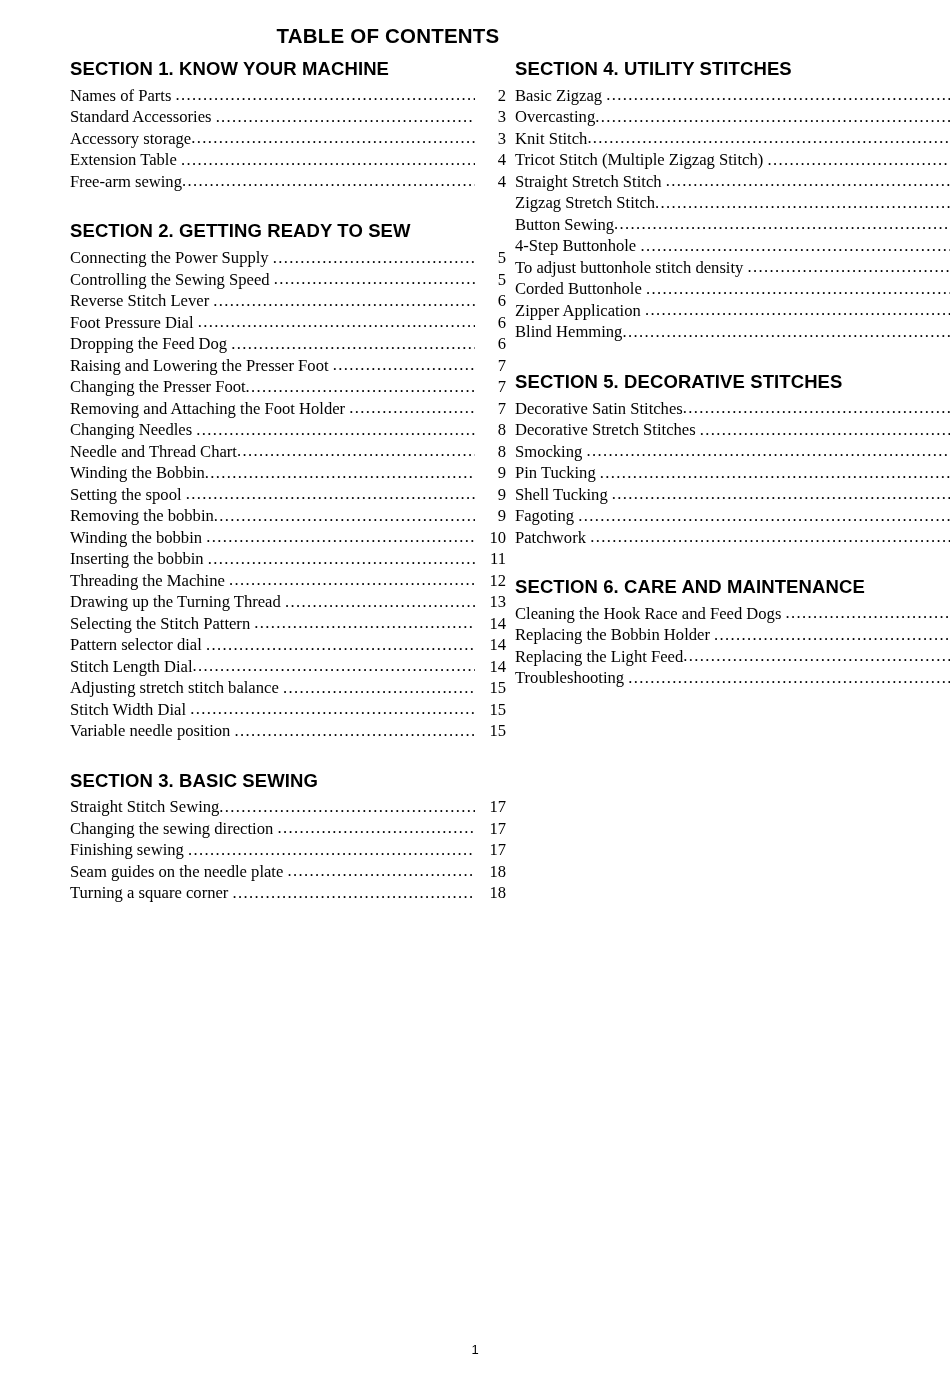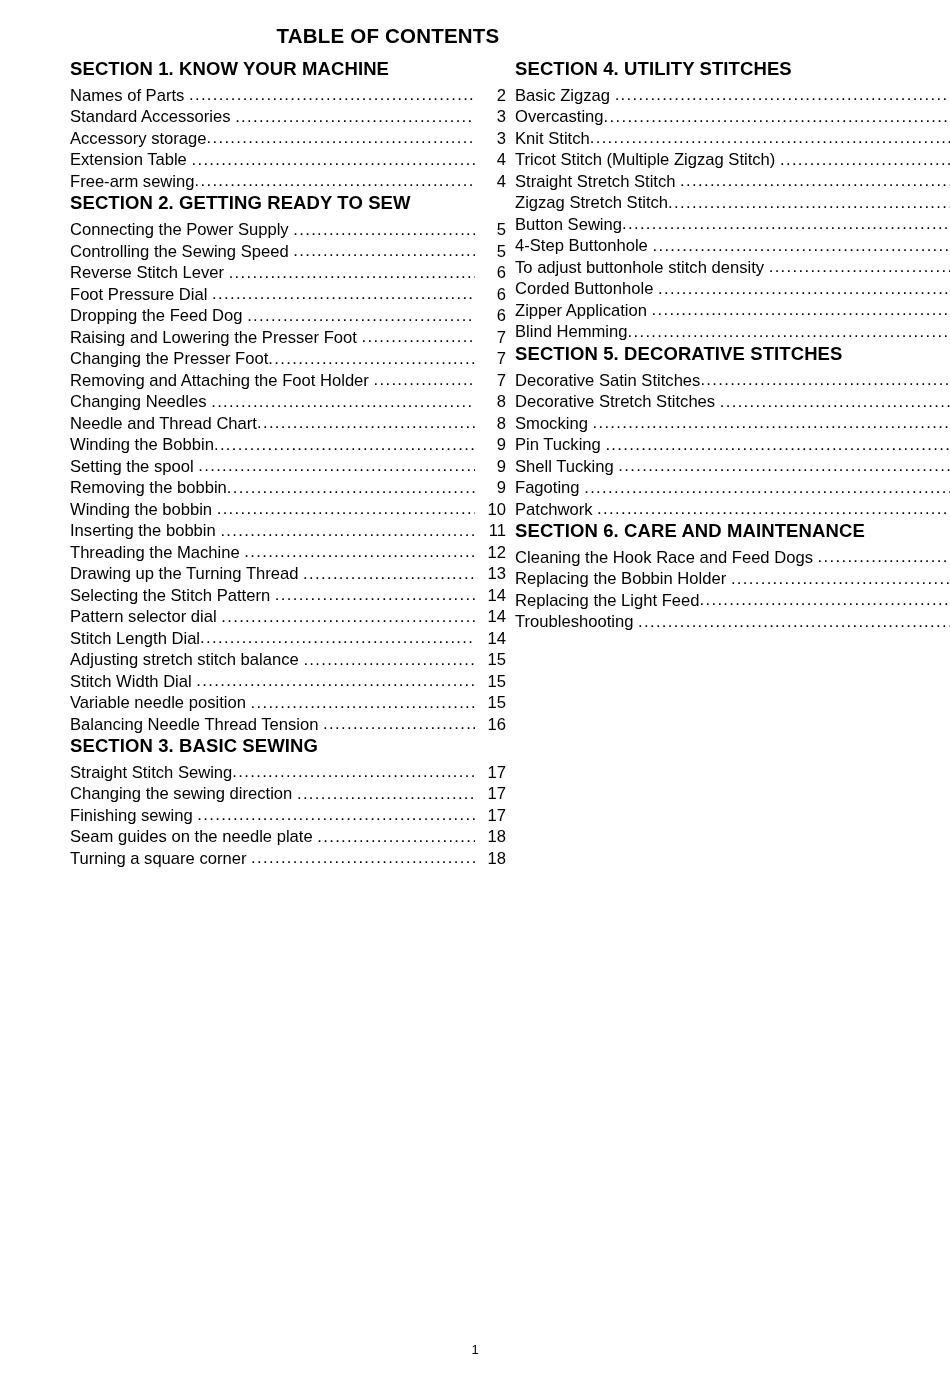--- a/index.html
+++ b/index.html
@@ -51,20 +51,21 @@
   }
   .col-right {
     width: 488px;
     padding-left: 9px;
   }
 
   .section {
     margin: 0;
   }
   .section + .section {
+    margin-top: 28px;
   }
 
   .section-heading {
     font-size: 18.5px;
     font-weight: bold;
     letter-spacing: 0.1px;
     line-height: 1.18;
     margin: 0 0 5px 0;
     white-space: nowrap;
   }
@@ -75,20 +76,21 @@
     padding: 0;
   }
 
   .entry {
     display: flex;
     align-items: baseline;
     font-size: 16.6px;
     line-height: 21.5px;
     white-space: nowrap;
     overflow: hidden;
+    font-family: Liberation Serif, serif;
   }
 
   .entry-title {
     flex: 0 0 auto;
   }
   .entry-title.gapped::after {
     content: "\00a0";
   }
 
   .entry-dots {
@@ -272,25 +274,20 @@
             <li class="entry">
               <span class="entry-title gapped">Stitch Width Dial</span>
               <span class="entry-dots"></span>
               <span class="entry-page">15</span>
             </li>
             <li class="entry">
               <span class="entry-title gapped">Variable needle position</span>
               <span class="entry-dots"></span>
               <span class="entry-page">15</span>
             </li>
-            <li class="entry">
-              <span class="entry-title gapped">Balancing Needle Thread Tension</span>
-              <span class="entry-dots"></span>
-              <span class="entry-page">16</span>
-            </li>
           </ul>
         </div>
         <div class="section">
           <div class="section-heading">SECTION 3. BASIC SEWING</div>
           <ul class="entries">
             <li class="entry">
               <span class="entry-title">Straight Stitch Sewing</span>
               <span class="entry-dots"></span>
               <span class="entry-page">17</span>
             </li>

